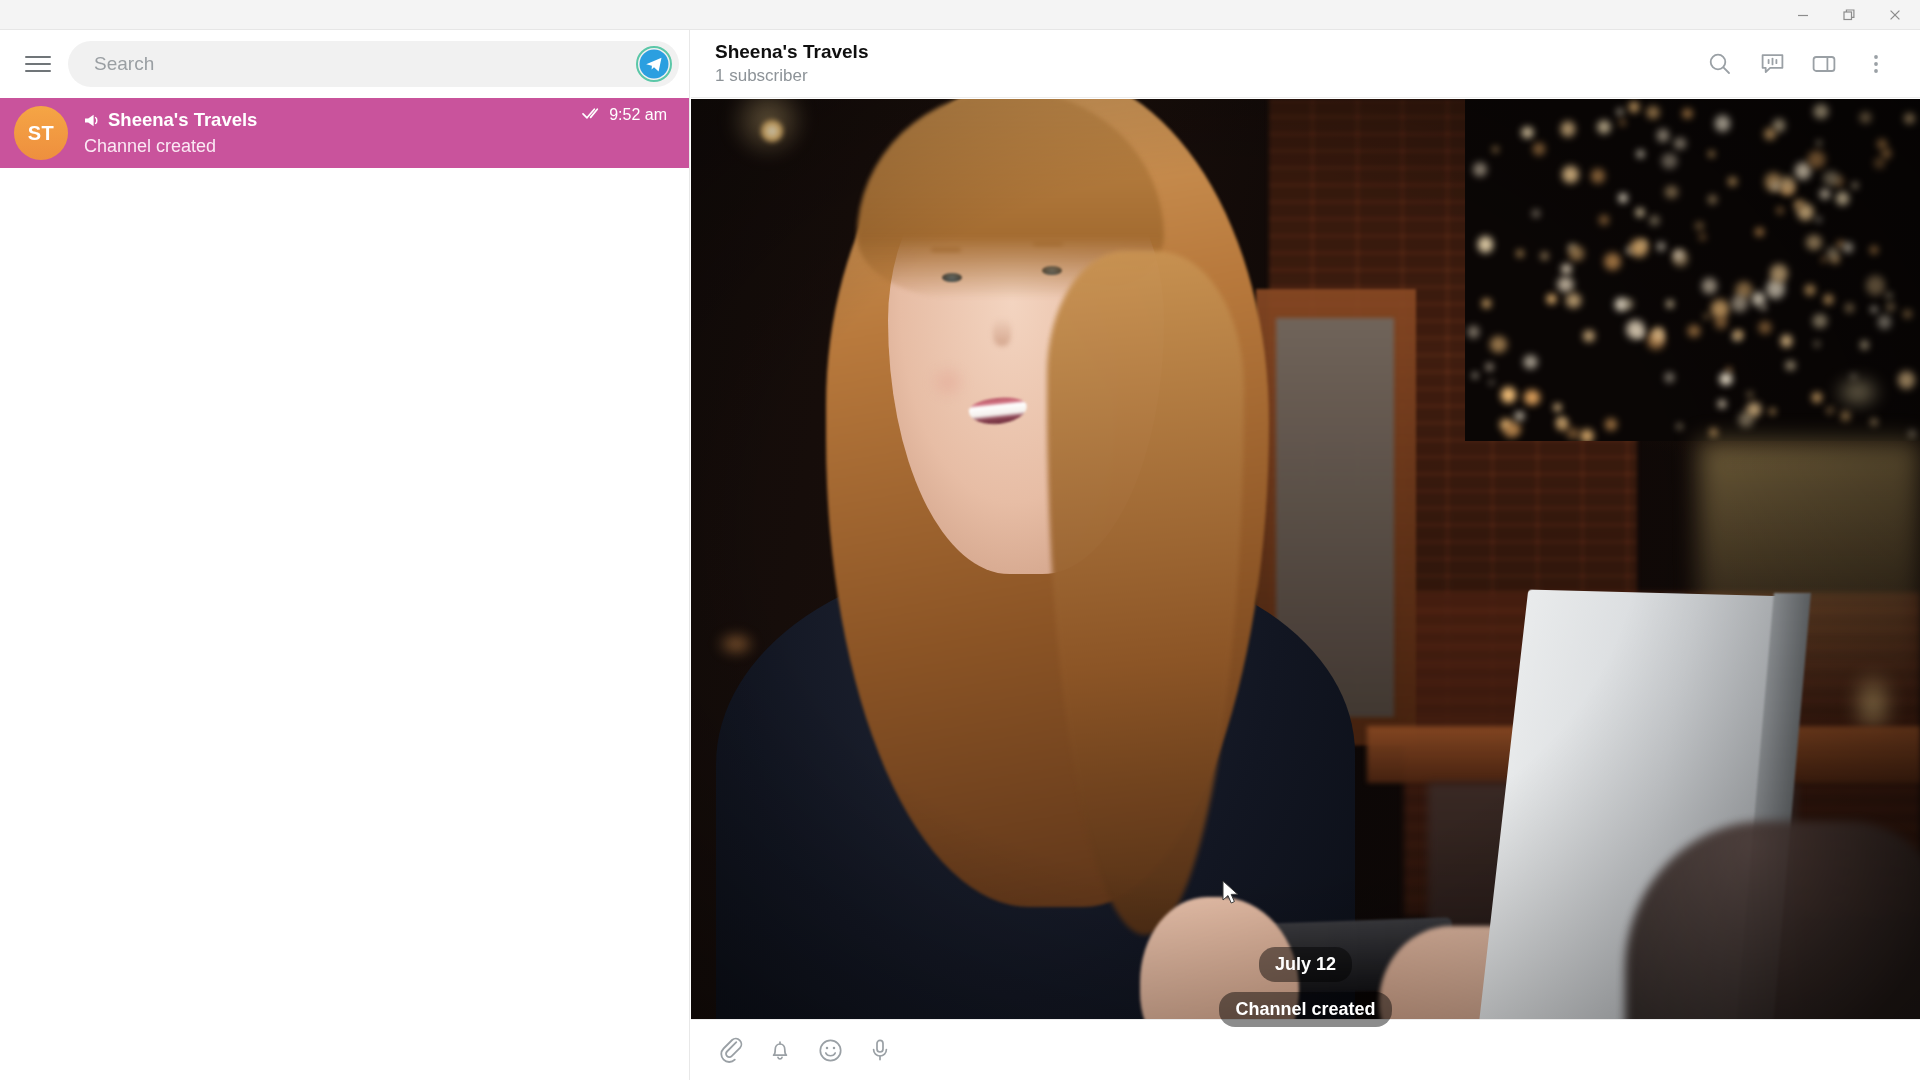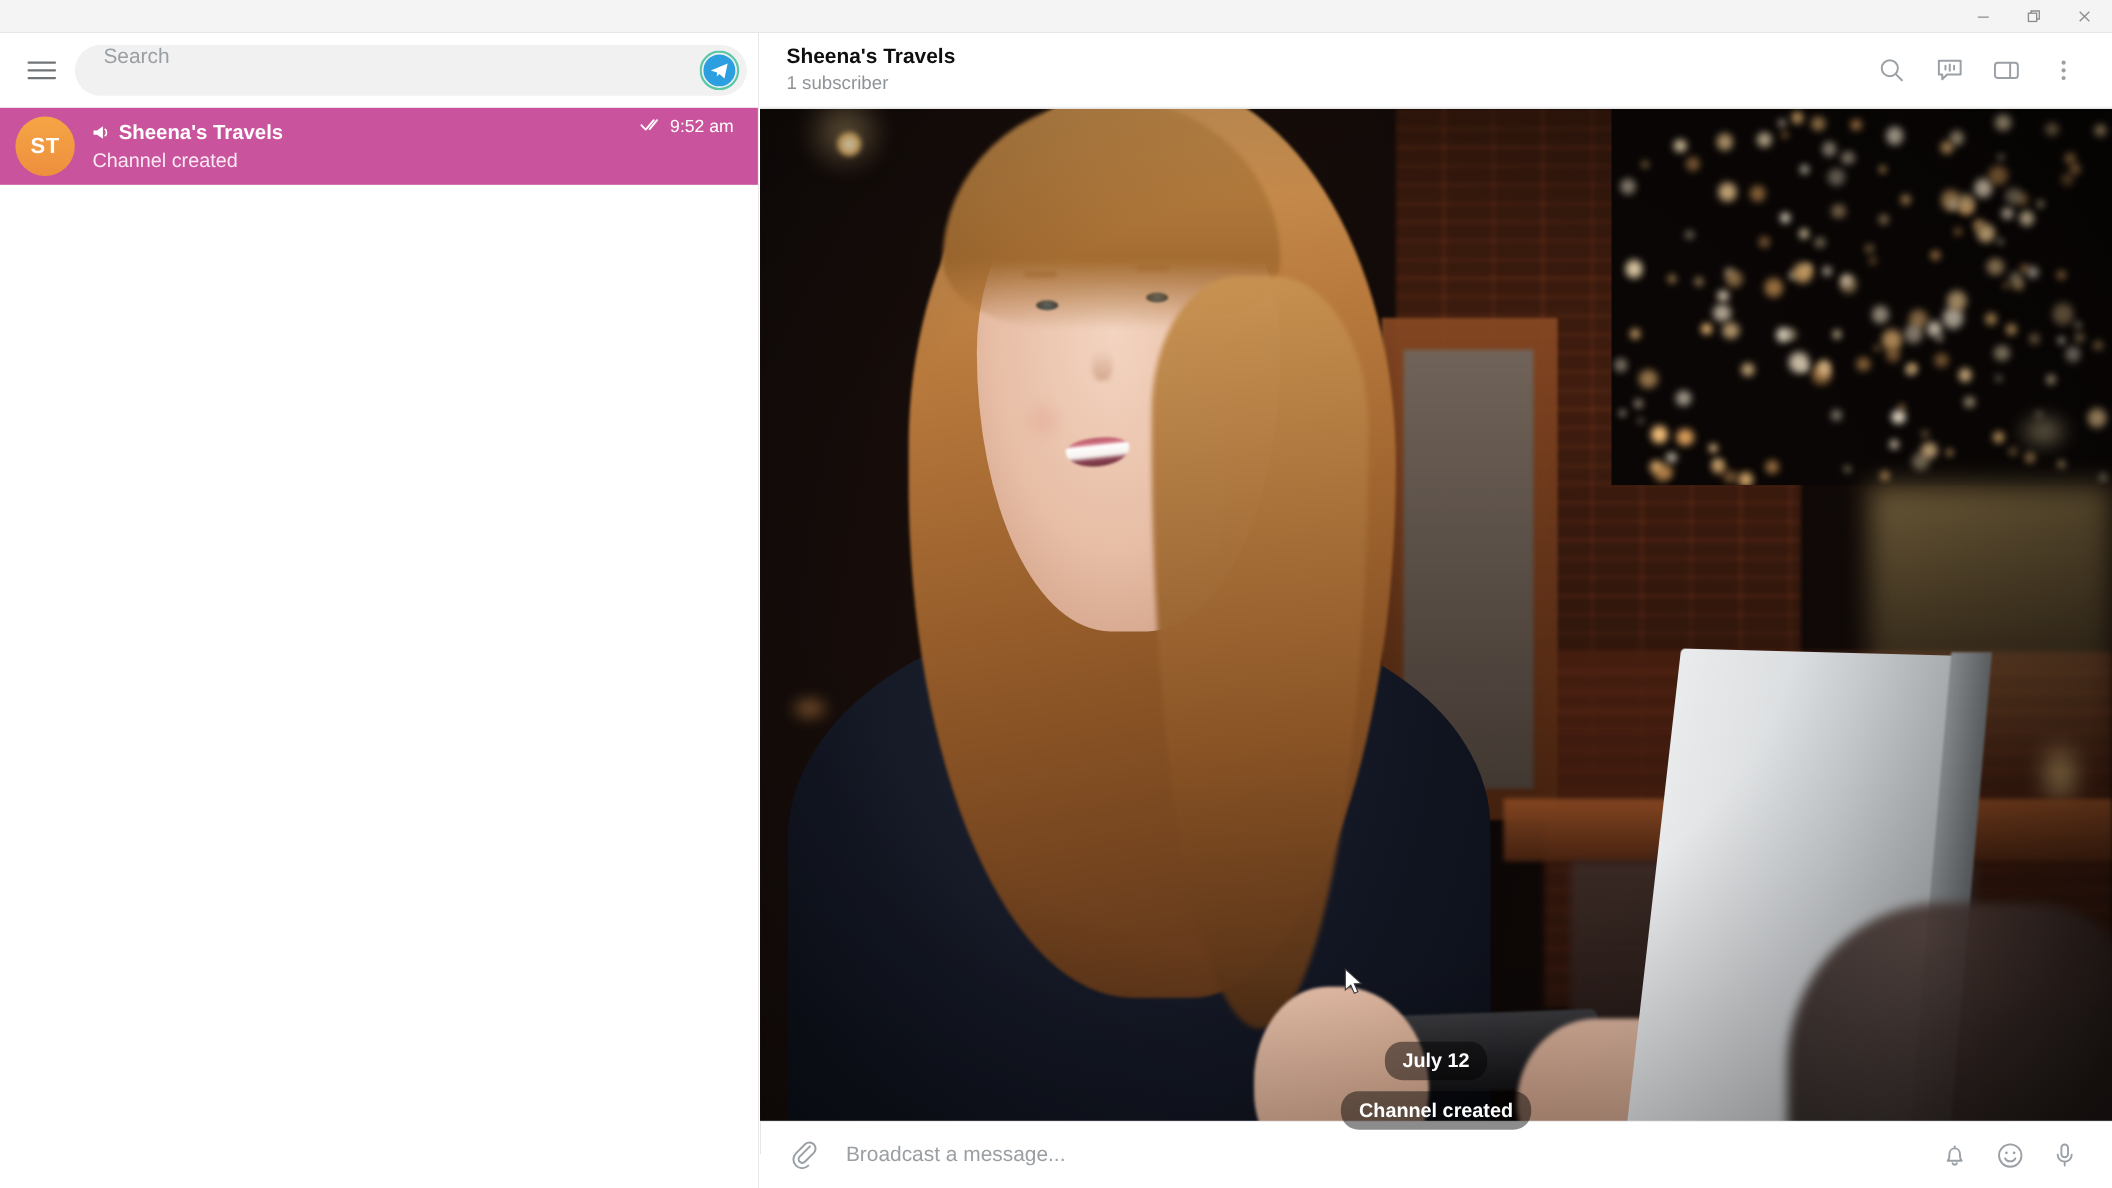--- a/index.html
+++ b/index.html
@@ -41,21 +41,21 @@
     flex: 0 0 auto; margin-right: 8px;
   }
   .ham-lines { width: 26px; }
   .ham-lines i {
     display:block; height: 2px; background: #707579; border-radius:1px;
     margin: 5px 0;
   }
   .search-wrap {
     position: relative; flex: 1 1 auto; height: 46px;
     background: #f1f1f1; border-radius: 23px;
-    display:flex; align-items:flex-start; padding: 0 56px 0 26px;
+    display:flex; align-items:center; padding: 0 56px 0 26px;
   }
   .search-input {
     border: none; outline: none; background: transparent;
     font-size: 19px; color: #000; width: 100%;
     font-family: "Liberation Sans", sans-serif;
   }
   .search-input::placeholder { color: #9a9fa3; }
   .tg-logo-btn {
     position:absolute; right: 6px; top: 50%; transform: translateY(-50%);
     width: 38px; height: 38px; border-radius: 50%;
@@ -657,21 +657,20 @@
         <div class="svc-pill">Channel created</div>
       </div>
     </div>
 
     <div class="composer">
       <div class="attach-btn">
         <svg width="27" height="27" viewBox="0 0 27 27">
           <path d="M19.3 8.4 L10.0 17.7 a3.3 3.3 0 0 0 4.7 4.7 L23.0 14.1 a5.6 5.6 0 0 0 -7.9 -7.9 L6.6 14.7 a7.9 7.9 0 0 0 11.2 11.2" transform="translate(0,-3.2)" fill="none" stroke="#9aa0a5" stroke-width="1.8" stroke-linecap="round"></path>
         </svg>
       </div>
-      <input class="msg-input" type="text" placeholder="Broadcast a message..." style="">
       <div class="comp-actions">
         <div class="comp-btn">
           <svg width="26" height="26" viewBox="0 0 26 26">
             <path d="M6.6 18.2 c1.7 -1.3 1.6 -3.0 1.6 -5.6 c0 -3.3 2.0 -5.6 4.8 -5.6 c2.8 0 4.8 2.3 4.8 5.6 c0 2.6 -0.1 4.3 1.6 5.6 z" fill="none" stroke="#9aa0a5" stroke-width="1.7" stroke-linejoin="round"></path>
             <path d="M11.0 20.4 a2.1 2.1 0 0 0 4.0 0" fill="none" stroke="#9aa0a5" stroke-width="1.7" stroke-linecap="round"></path>
             <line x1="13" y1="5.1" x2="13" y2="6.9" stroke="#9aa0a5" stroke-width="1.7" stroke-linecap="round"></line>
           </svg>
         </div>
         <div class="comp-btn">
           <svg width="27" height="27" viewBox="0 0 27 27">

